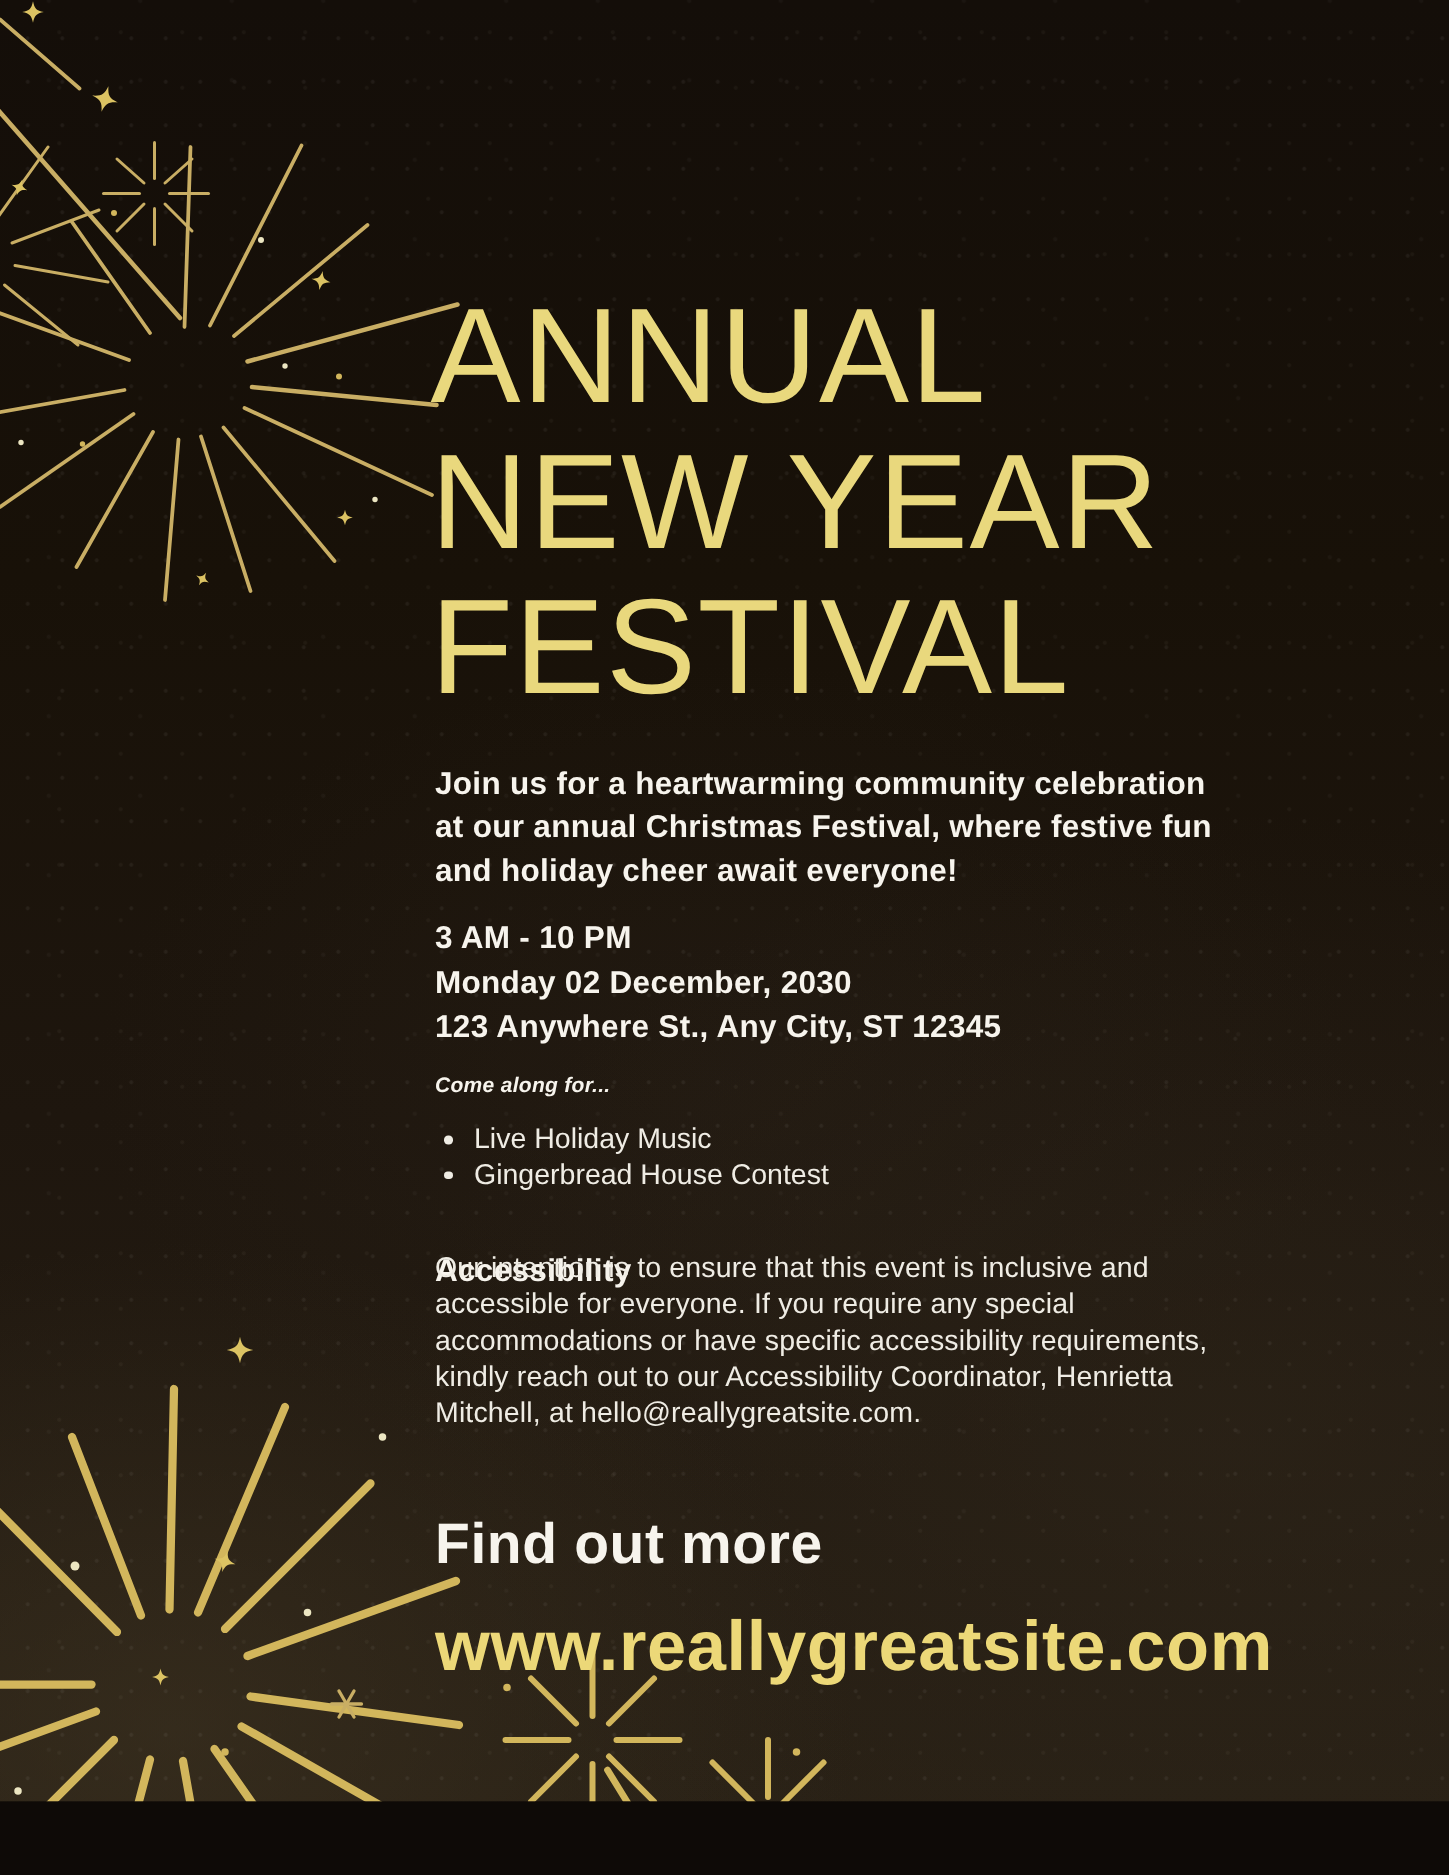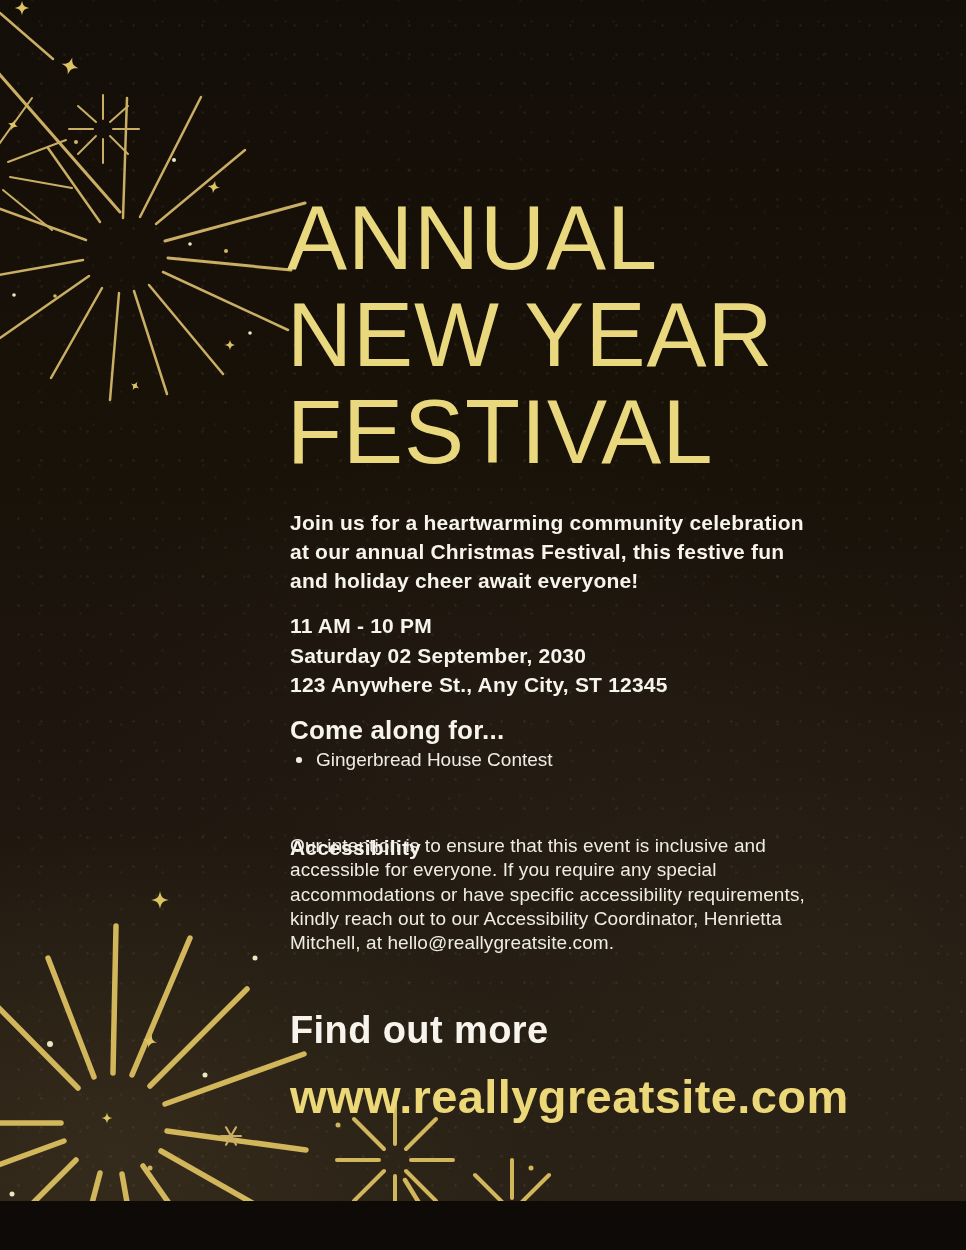--- a/index.html
+++ b/index.html
@@ -33,21 +33,21 @@
 
   .title{
     position:absolute;left:287px;top:190px;
     font-size:90px;line-height:97px;font-weight:400;
     letter-spacing:1px;color:var(--title-gold,#e9d87d);
     text-transform:uppercase;white-space:nowrap;
   }
   .txt{position:absolute;left:290px;color:var(--text-white,#f7f4ed);}
   .intro{top:508px;font-size:21px;line-height:29px;font-weight:700;white-space:pre-line;letter-spacing:.2px;}
   .details{top:611px;font-size:21px;line-height:29.5px;font-weight:700;letter-spacing:.2px;}
-  .act-head{top:715px;font-size:26px;font-weight:700;letter-spacing:.2px;}
+  .act-head{top:715px;font-size:14px;font-weight:700;letter-spacing:.2px;font-style:italic;}
   .act-list{top:748px;font-size:19px;line-height:23.5px;font-weight:400;color:var(--text-soft,#efece4);
     list-style:none;margin:0;padding:0;}
   .act-list li{position:relative;padding-left:26px;}
   .act-list li::before{content:"";position:absolute;left:6px;top:9px;width:5.5px;height:5.5px;border-radius:50%;
     background:var(--text-soft,#efece4);}
   .acc-head{top:836px;font-size:21px;font-weight:700;letter-spacing:.2px;}
   .acc-body{top:834px;font-size:19px;line-height:24.3px;font-weight:400;color:var(--text-soft,#efece4);
     white-space:pre-line;letter-spacing:.1px;}
   .cta-label{top:1009px;font-size:38px;font-weight:700;letter-spacing:.4px;}
   .cta-url{top:1069px;font-size:47px;font-weight:700;letter-spacing:.4px;color:var(--url-gold,#ecd878);
@@ -179,31 +179,32 @@
     </g>
   </svg>
 
   <div class="title">
     <div>ANNUAL</div>
     <div>NEW YEAR</div>
     <div>FESTIVAL</div>
   </div>
 
   <div class="txt intro">Join us for a heartwarming community celebration
-at our annual Christmas Festival, this festive fun
+at our annual Christmas Festival, where festive fun
 and holiday cheer await everyone!</div>
 
   <div class="txt details">
-    <div>11 AM - 10 PM</div>
-    <div>Saturday 02 September, 2030</div>
+    <div>3 AM - 10 PM</div>
+    <div>Monday 02 December, 2030</div>
     <div>123 Anywhere St., Any City, ST 12345</div>
   </div>
 
   <div class="txt act-head">Come along for...</div>
   <ul class="txt act-list">
+    <li>Live Holiday Music</li>
     <li>Gingerbread House Contest</li>
   </ul>
 
   <div class="txt acc-head">Accessibility</div>
   <div class="txt acc-body">Our intention is to ensure that this event is inclusive and
 accessible for everyone. If you require any special
 accommodations or have specific accessibility requirements,
 kindly reach out to our Accessibility Coordinator, Henrietta
 Mitchell, at hello@reallygreatsite.com.</div>
 

